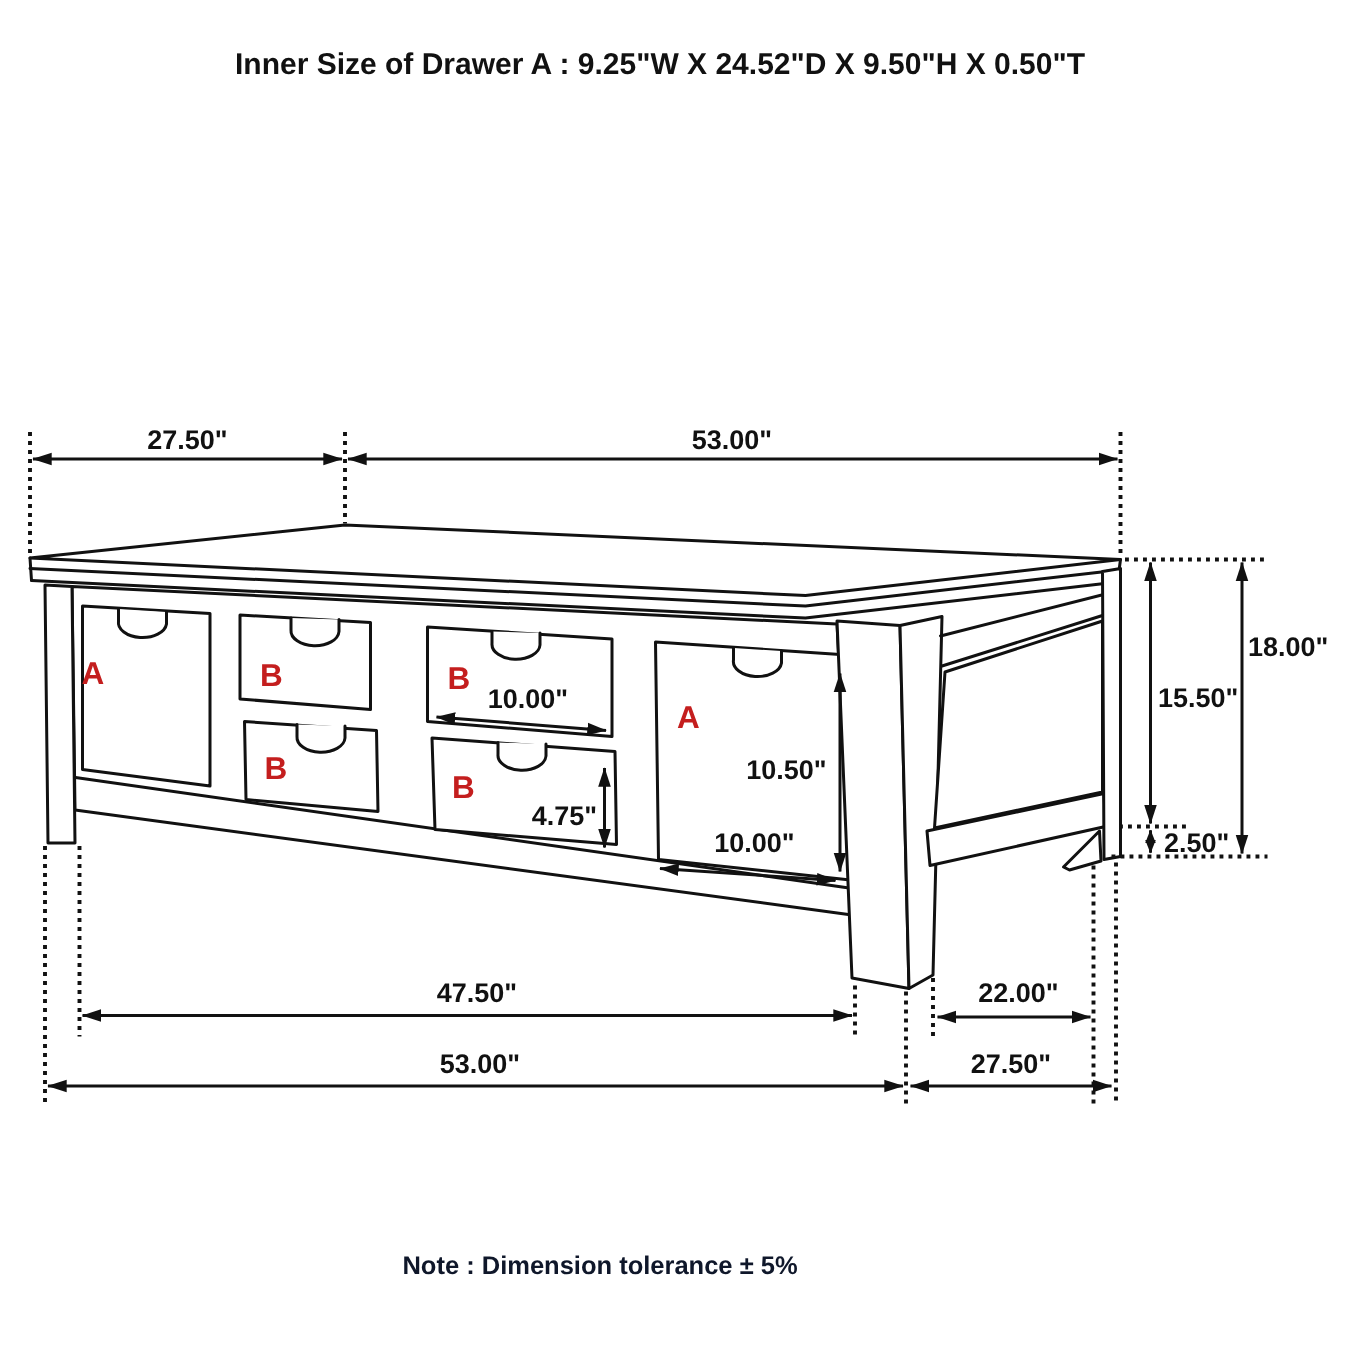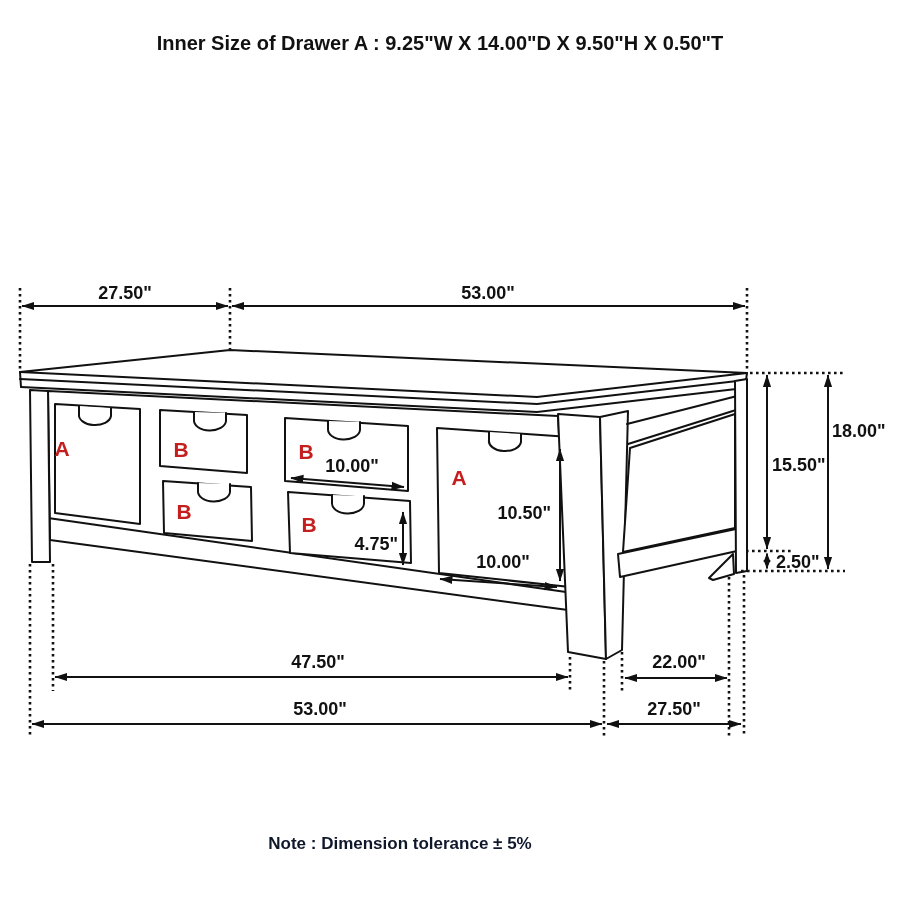--- a/index.html
+++ b/index.html
@@ -12,21 +12,21 @@
   svg{position:absolute;top:0;left:0;}
   .dimtext{font-family:"Liberation Sans", sans-serif;font-weight:bold;font-size:18px;fill:#111;}
   .lettertext{font-family:"Liberation Sans", sans-serif;font-weight:bold;font-size:21px;}
 </style>
 </head>
 <body>
 
 <div class="stage">
 
   <div class="header">
-    <div>Inner Size of Drawer A : 9.25"W X 14.00"D X 9.50"H X 0.50"T</div>
+    <div>Inner Size of Drawer A : 9.25"W X 24.52"D X 9.50"H X 0.50"T</div>
   </div>
 
   <svg width="900" height="900" viewBox="0 0 900 900">
     <defs>
       <marker id="ah" viewBox="0 0 12 9" markerWidth="13" markerHeight="10" refX="11.5" refY="4.5" orient="auto-start-reverse" markerUnits="userSpaceOnUse">
         <path d="M0,0.6 L12,4.5 L0,8.4 Z" fill="#111"></path>
       </marker>
       <marker id="ahs" viewBox="0 0 9 8" markerWidth="9" markerHeight="8" refX="8.5" refY="4" orient="auto-start-reverse" markerUnits="userSpaceOnUse">
         <path d="M0,0.5 L9,4 L0,7.5 Z" fill="#111"></path>
       </marker>

